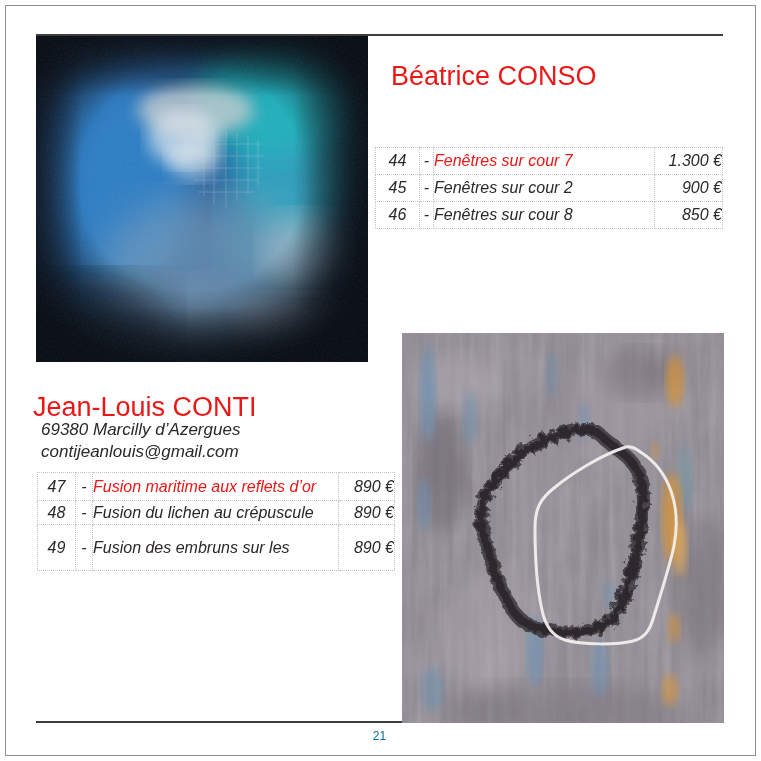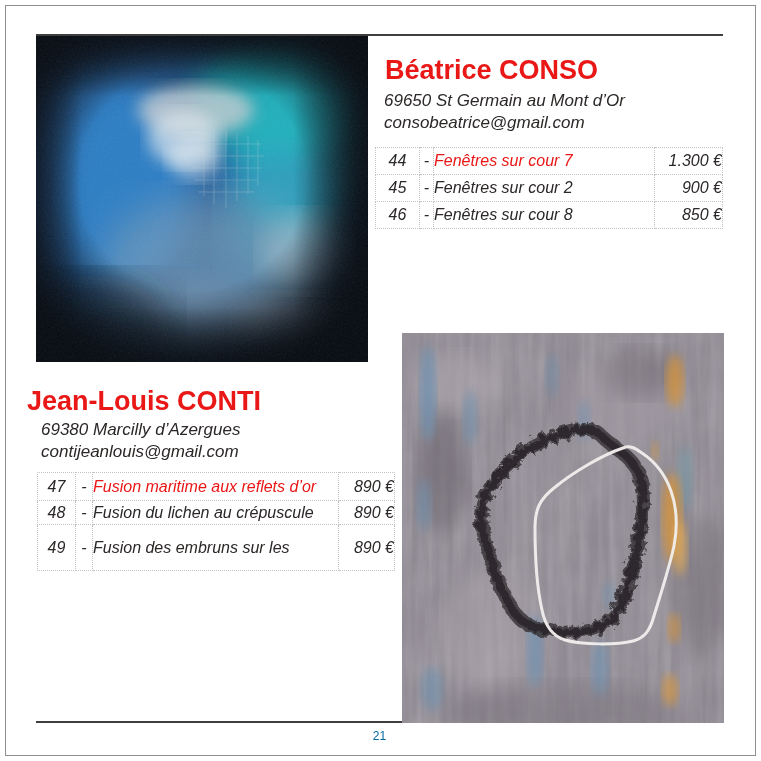--- a/index.html
+++ b/index.html
@@ -21,22 +21,22 @@
   .rule { position: absolute; height: 2px; background: #3f3e3e; }
   .rule-top    { left: 36px; top: 34px;  width: 687px; }
   .rule-bottom { left: 36px; top: 721px; width: 687px; }
 
   figure.artwork { position: absolute; margin: 0; padding: 0; line-height: 0; }
   .artwork-blue { left: 36px;  top: 36px;  width: 332px; height: 326px; }
   .artwork-gray { left: 402px; top: 333px; width: 322px; height: 390px; }
   figure.artwork svg { display: block; }
 
   .artist-name {
-    position: absolute; margin: 2px;
-    font-size: 27px; font-weight: bold; line-height: 27px;
+    position: absolute; margin: 8px;
+    font-size: 27px; font-weight: normal; line-height: 27px;
     color: var(--accent, #ea1717);
     white-space: nowrap;
   }
   .name-conso { left: 383px; top: 55px; }
   .name-conti { left: 25px;  top: 386px; }
 
   .artist-contact {
     position: absolute; margin: 0;
     font-style: italic;
     font-size: 17px; line-height: 22px;
@@ -217,24 +217,20 @@
 
       <path d="M181,94 C150,100 130,108 117,119 C97,136 84,152 79,168 C74,186 80,205 88,228 C95,250 102,266 110,277 C118,289 130,294 146,296 C165,299 186,298 197,292 C208,287 216,276 222,258 C228,240 233,219 236,199 C239,180 240,166 238,151 C236,135 228,124 213,114 C199,104 191,92 181,94 Z" fill="none" stroke="#332f31" stroke-width="14" opacity="0.8" filter="url(#gRough)" stroke-linejoin="round"></path>
       <path d="M181,94 C150,100 130,108 117,119 C97,136 84,152 79,168 C74,186 80,205 88,228 C95,250 102,266 110,277 C118,289 130,294 146,296 C165,299 186,298 197,292 C208,287 216,276 222,258 C228,240 233,219 236,199 C239,180 240,166 238,151 C236,135 228,124 213,114 C199,104 191,92 181,94 Z" fill="none" stroke="#211e20" stroke-width="8" opacity="0.75" filter="url(#gRough)" stroke-linejoin="round"></path>
 
       <path d="M221,115 C200,122 170,140 152,155 C138,166 133,176 133,195 C133,225 135,255 140,277 C143,292 150,303 163,307 C180,312 215,312 231,308 C243,305 248,297 252,283 C259,260 268,232 272,213 C276,192 275,175 269,158 C263,141 252,128 240,120 C233,115 228,112 221,115 Z" fill="none" stroke="#f6f4f1" stroke-width="3" opacity="0.96" stroke-linejoin="round"></path>
       <rect width="322" height="390" filter="url(#gGrain)" opacity="0.16"></rect>
     </svg>
   </figure>
 
   <h2 class="artist-name name-conso">Béatrice CONSO</h2>
-  <div class="artist-contact contact-conso">
-    <p style="margin:0">69650 St Germain au Mont d’Or</p>
-    <p style="margin:0">consobeatrice@gmail.com</p>
-  </div>
 
   <table class="works table-conso">
     <colgroup>
         <col class="c-num">
         <col class="c-dash">
         <col class="c-title">
         <col class="c-price">
       </colgroup>
     <tbody>
       <tr>

